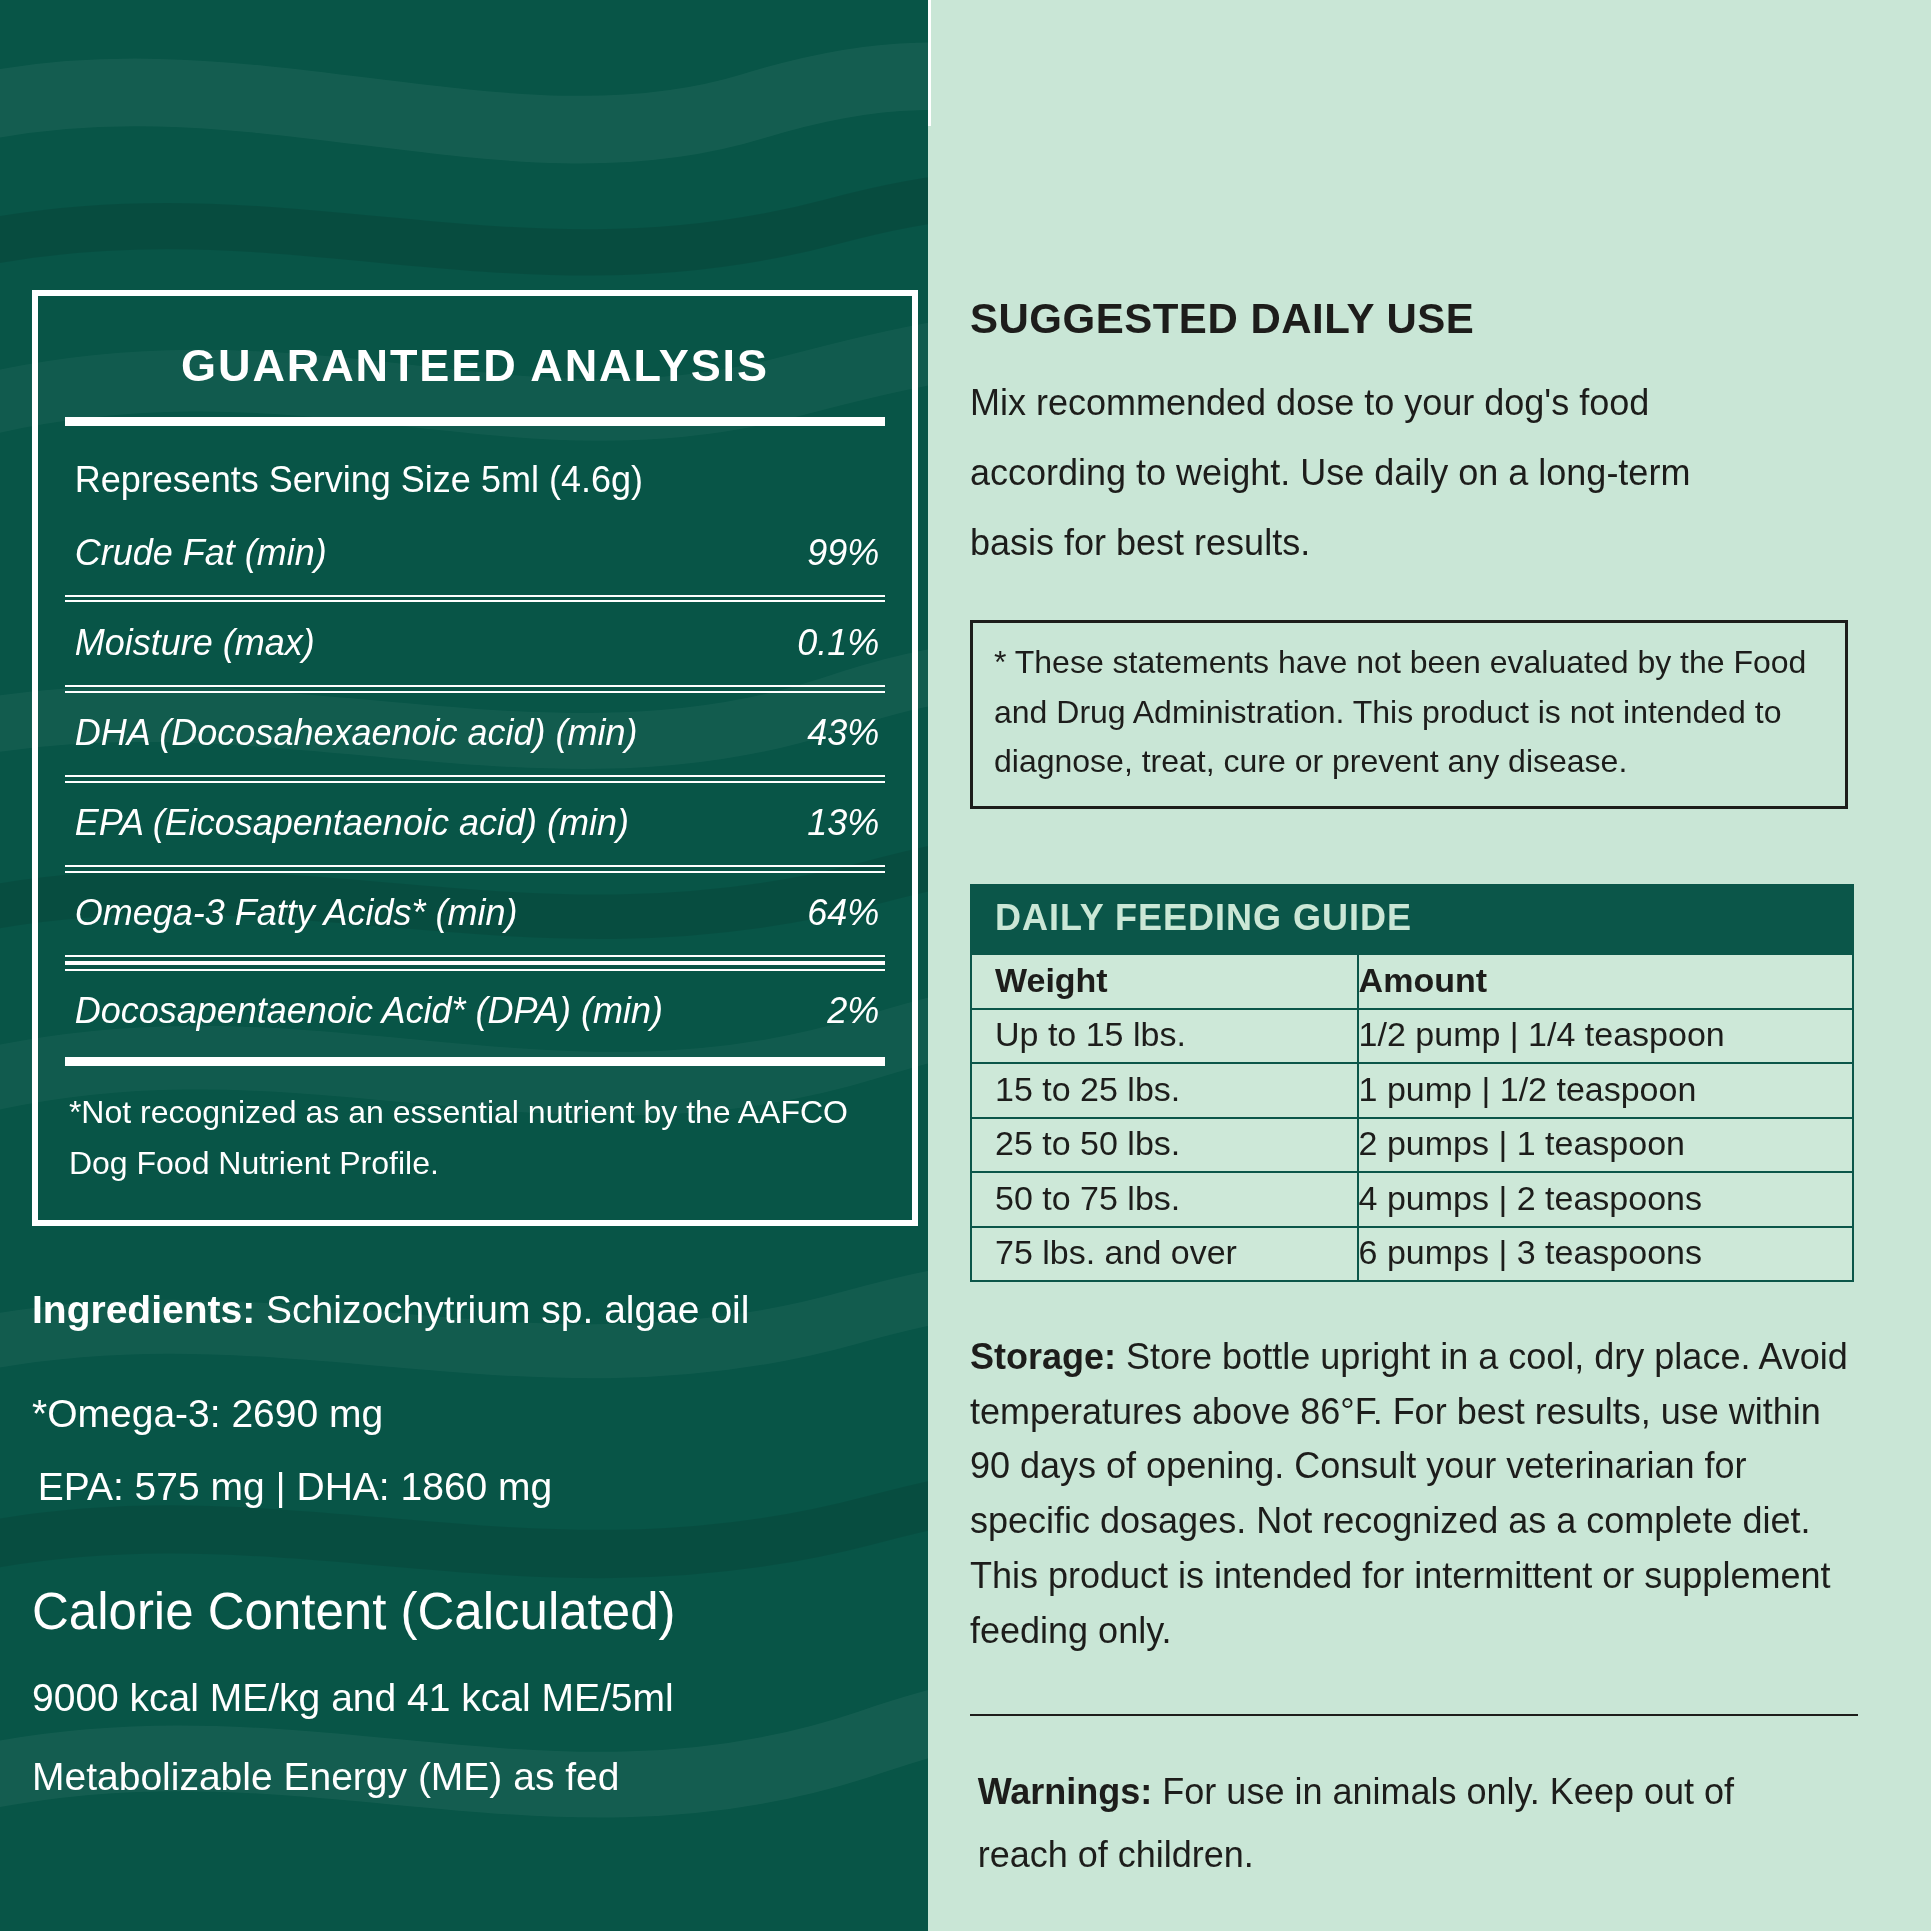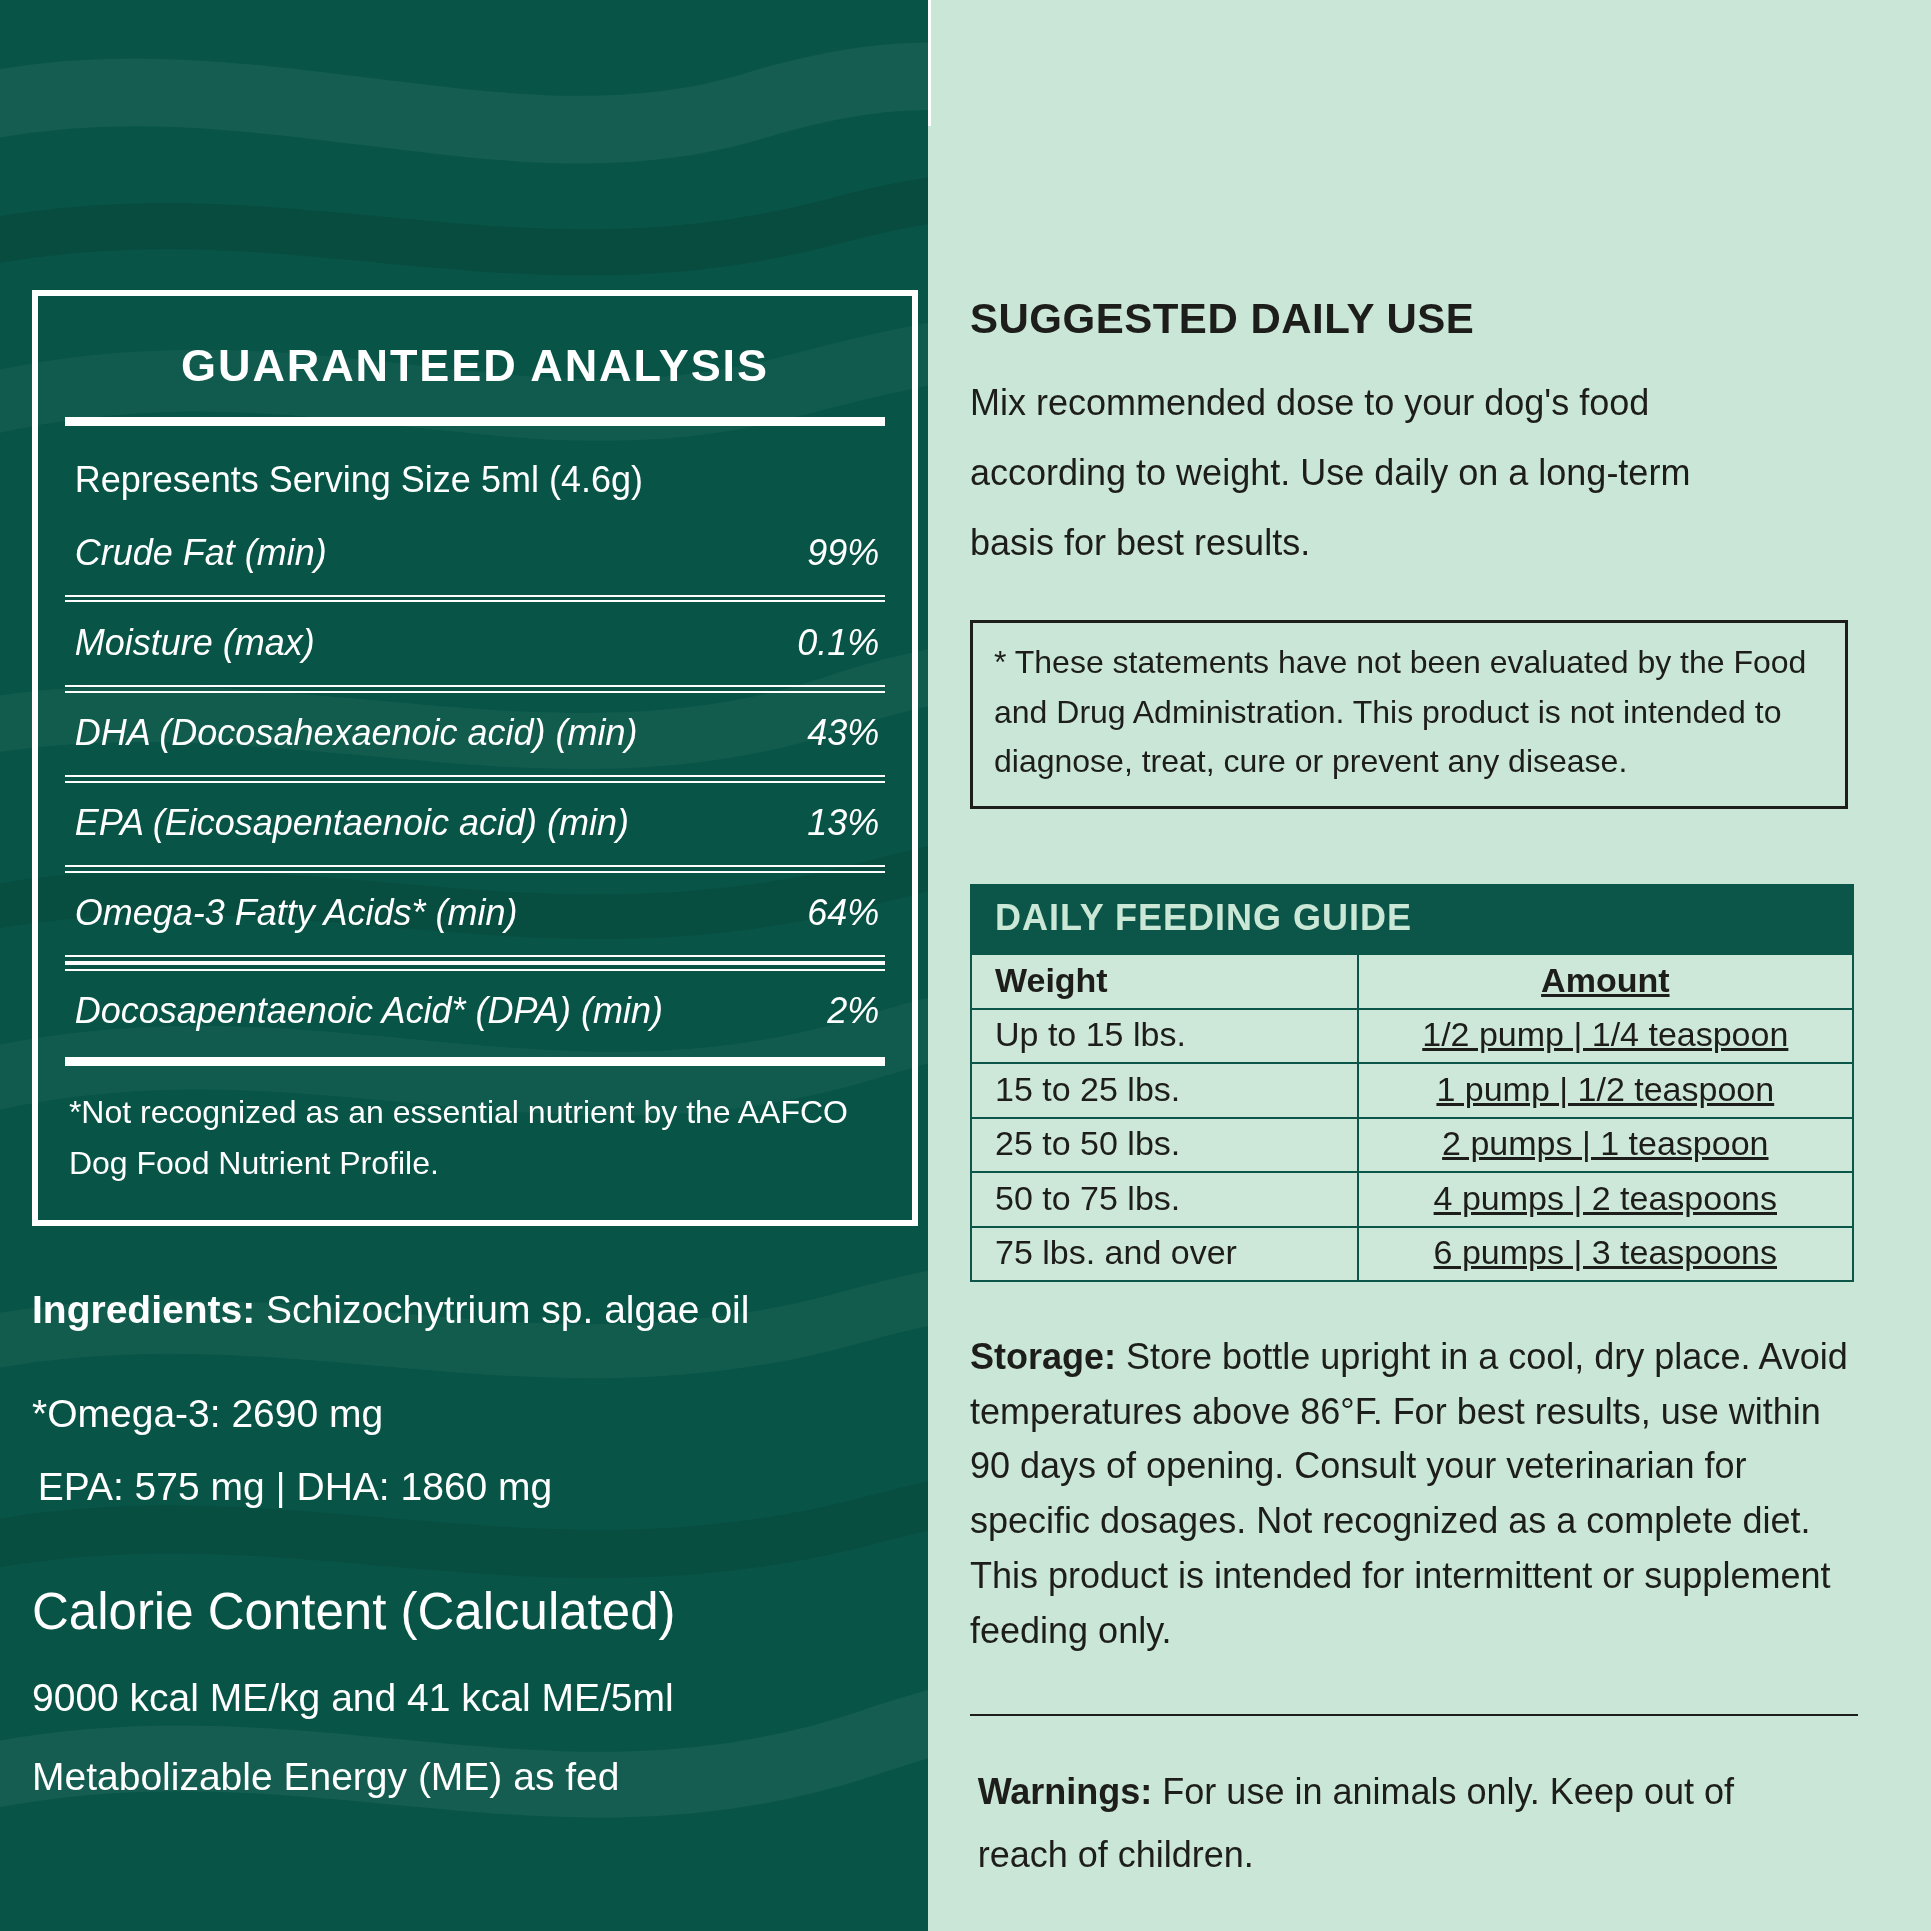--- a/index.html
+++ b/index.html
@@ -100,21 +100,21 @@
   }
   .feed-table th,.feed-table td{
     border:2.9px solid #0b5649;
     font-size:34px;
     padding:5.8px 0 7.7px 0;
     background:#cde8d8;
     margin-top:48px;
   }
   .feed-table th{font-weight:700;}
   .col-weight{width:41%; text-align:left; padding-left:23px !important;}
-  .col-amount{text-align:center;text-decoration:underline;}
+  .col-amount{text-align:left;}
 
   .storage{margin:48px 0 0 0; width:900px; font-size:36px; line-height:1.52;}
   .storage .b{font-weight:700;}
   .divider{margin:56px 0 0 0; border:none; border-top:2.9px solid #1d1d1b; width:888px;}
   .warnings{margin:44px 0 0 7.7px; width:840px; font-size:36px; line-height:1.75;}
   .warnings .b{font-weight:700;}
 </style>
 </head>
 <body>
 

